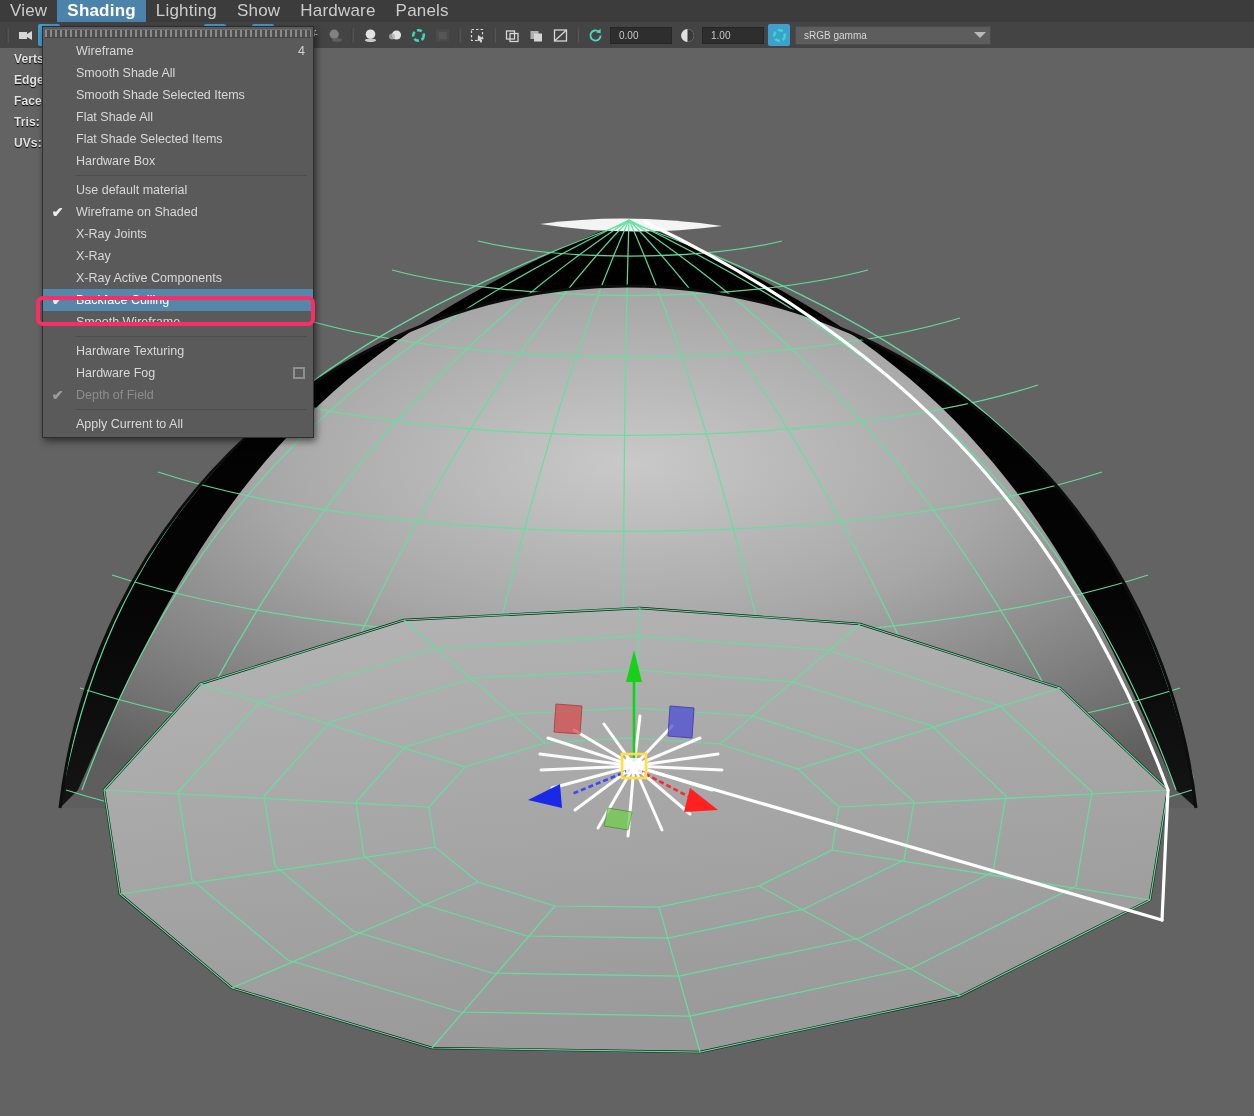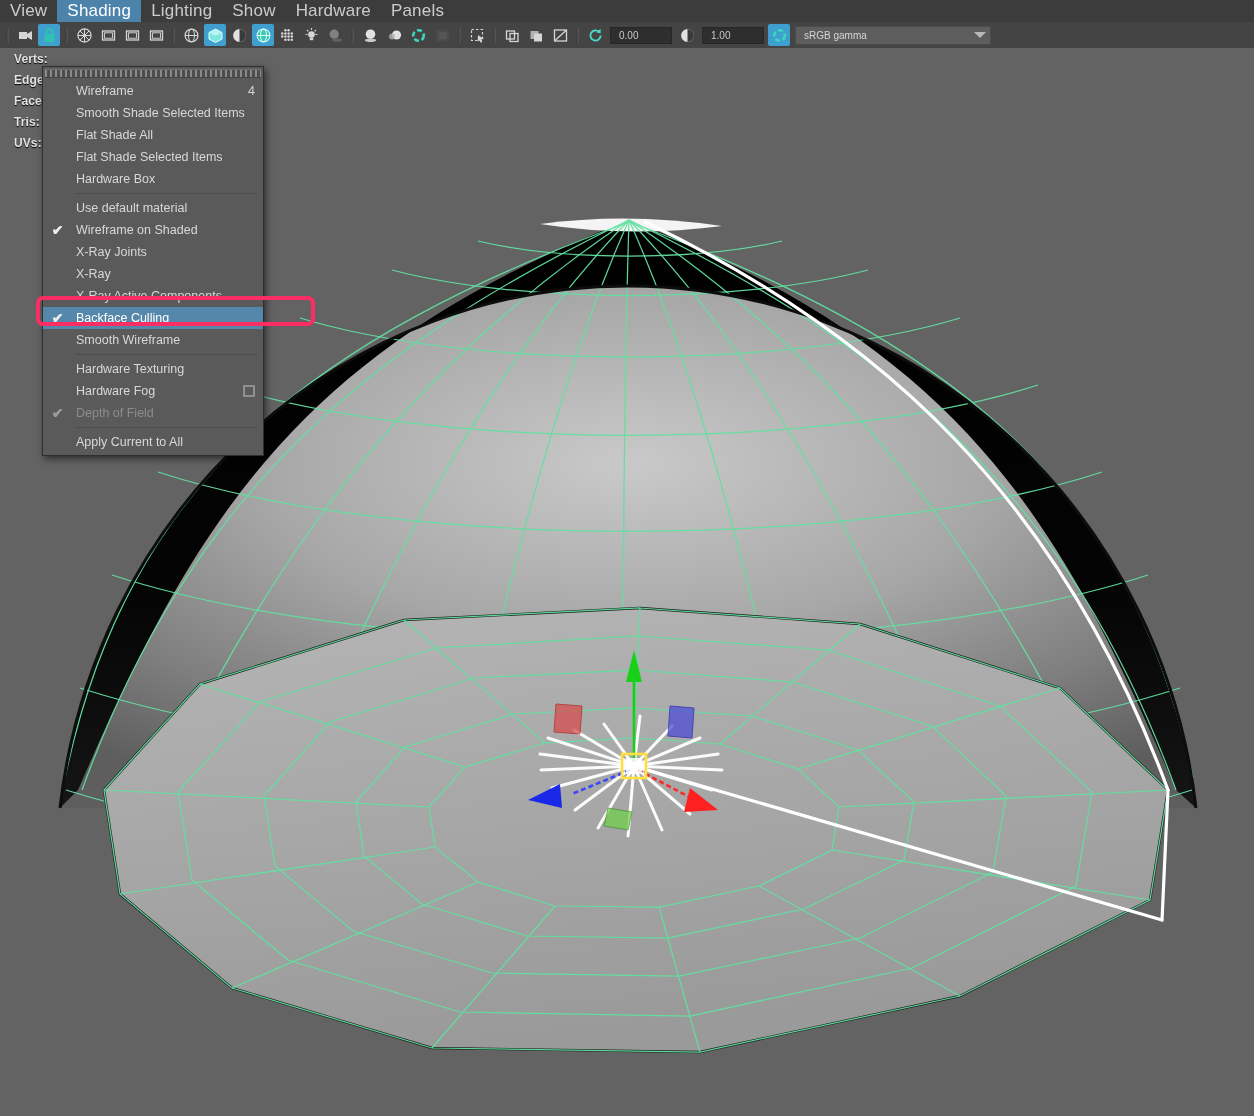--- a/index.html
+++ b/index.html
@@ -28,20 +28,21 @@
     padding: 4px 10px;
     display: flex; align-items: center;
     font-size: 17px;
     color: #cccccc;
     letter-spacing: .2px;
     cursor: default;
   }
   .menu-title.active {
     background: #4c83ab;
     color: #ffffff;
+    font-weight: bold;
   }
 
   
   #toolbar {
     position: absolute; top: 22px; left: 0;
     width: 1254px; height: 26px;
     background: #444444;
     display: flex; align-items: center;
     z-index: 30;
     padding-left: 2px;
@@ -118,27 +119,26 @@
     background: #636363;
     overflow: hidden;
     z-index: 5;
   }
   #viewport svg { display: block; }
 
   
   #shading-menu {
     position: absolute;
     left: 42px; top: 26px;
-    width: 222px;
+    width: 272px;
     background: #5a5a5a;
     border: 1px solid #2e2e2e;
     box-shadow: 2px 3px 7px rgba(0,0,0,.55);
     z-index: 60;
     padding-bottom: 2px;
-    margin-top: 40px;
   }
   #tearoff {
     height: 9px;
     margin: 2px 2px 2px 2px;
     background-image: repeating-linear-gradient(90deg,
        #8a8a8a 0px, #8a8a8a 2px, #4d4d4d 2px, #4d4d4d 5px);
     border-top: 1px solid #707070;
     border-bottom: 1px solid #454545;
   }
   .mi {
@@ -569,20 +569,24 @@
 
   <div id="shading-menu">
     <div id="tearoff"></div>
     <div id="menu-body">
         <div class="mi">
           <span class="mark"><span class="radio"></span></span>
           <span>Wireframe</span>
           <span class="accel">4</span>
         </div>
         <div class="mi">
+          <span class="mark"><span class="radio sel"></span></span>
+          <span>Smooth Shade All</span>
+        </div>
+        <div class="mi">
           <span class="mark"><span class="radio"></span></span>
           <span>Smooth Shade Selected Items</span>
         </div>
         <div class="mi">
           <span class="mark"><span class="radio"></span></span>
           <span>Flat Shade All</span>
         </div>
         <div class="mi">
           <span class="mark"><span class="radio"></span></span>
           <span>Flat Shade Selected Items</span>

